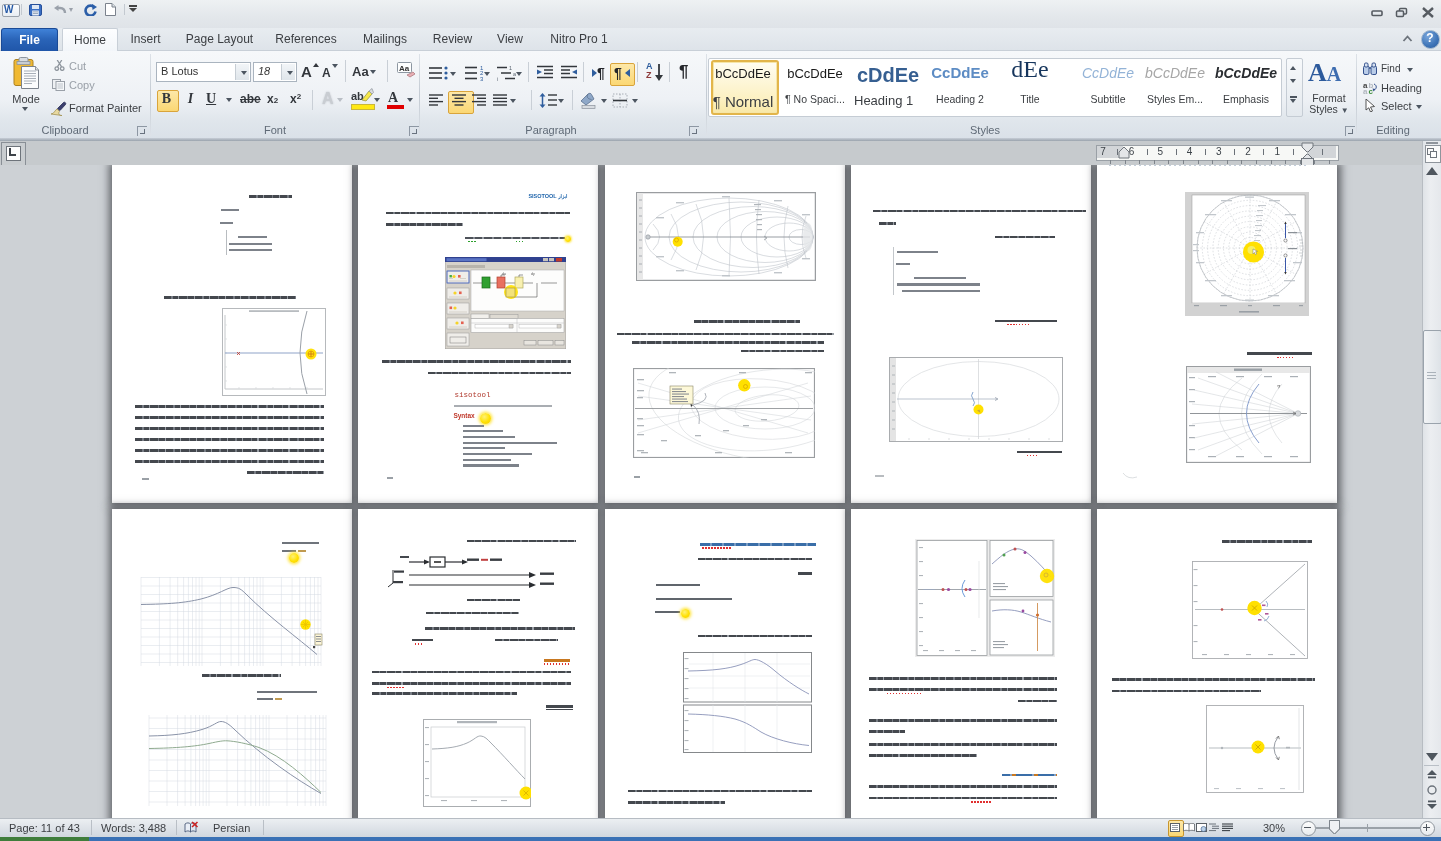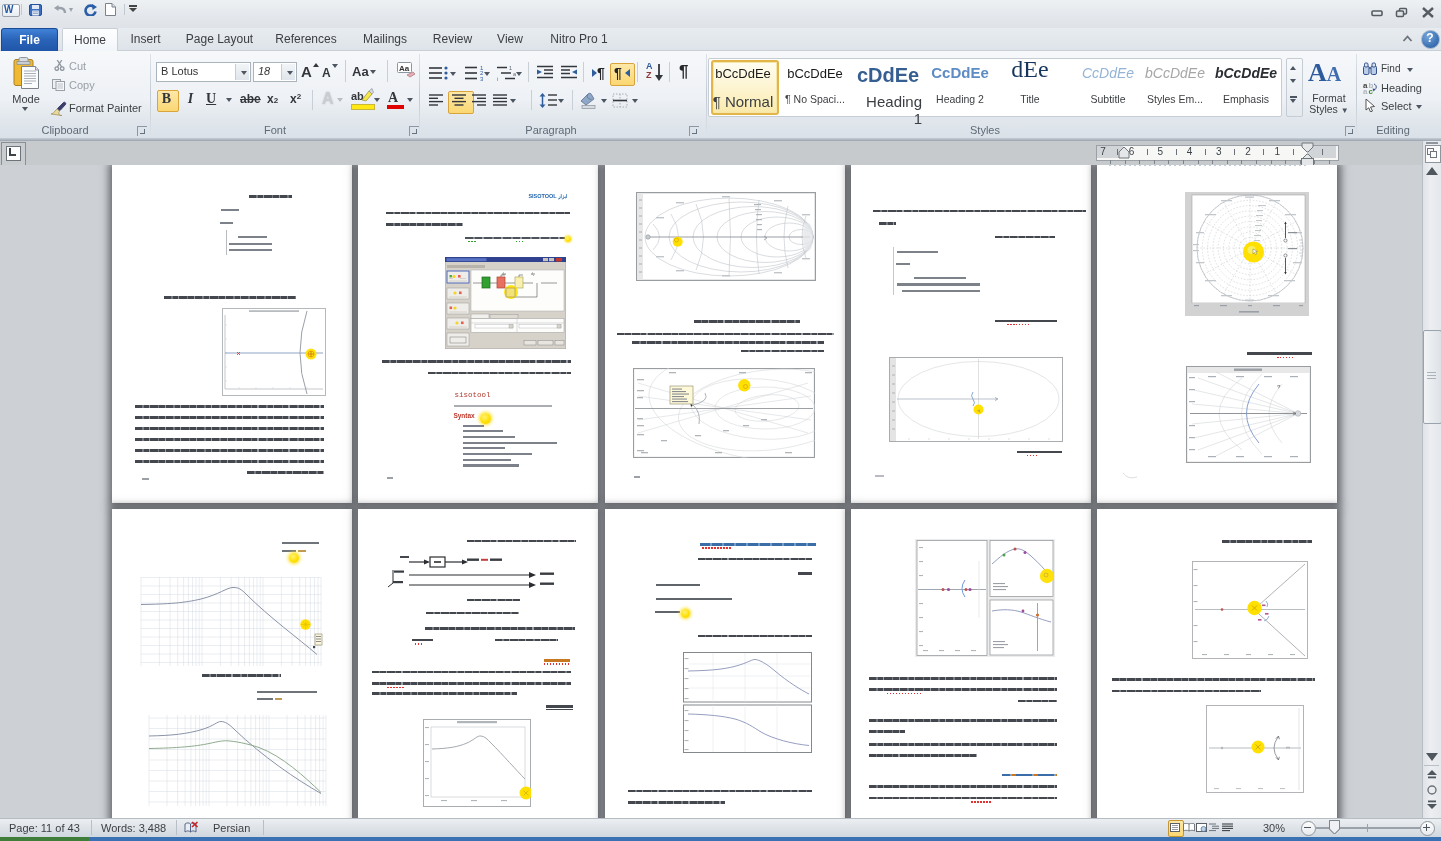--- a/index.html
+++ b/index.html
@@ -353,21 +353,21 @@
 <div class="vsep" style="left:706px;"></div>
 <div id="stylesgrp">
  <div class="abs" style="left:708px;top:58px;width:572px;height:57px;background:#fff;border:1px solid #c5ccd4;border-radius:2px;"></div>
 
  <div class="abs" style="left:711px;top:60px;width:64px;height:51px;background:linear-gradient(#fffdf2,#fcf0c0 75%,#f8e8a8);border:2px solid #e2b54b;border-radius:3px;box-shadow:inset 0 0 0 1px #f6e6a8;"></div>
  <div class="abs" style="left:712px;top:66px;width:62px;text-align:center;font-size:13px;color:#1a1a1a;">bCcDdEe</div>
  <div class="abs" style="left:712px;top:93px;width:62px;text-align:center;font-size:15px;color:#3b3e42;">¶ Normal</div>
  <div class="abs" style="left:781px;top:66px;width:68px;text-align:center;font-size:13px;color:#1a1a1a;">bCcDdEe</div>
  <div class="abs" style="left:781px;top:93px;width:68px;text-align:center;font-size:10.5px;color:#3b3e42;">¶ No Spaci...</div>
  <div class="abs" style="left:854px;top:64px;width:68px;text-align:center;font-size:20px;font-weight:bold;color:#365f91;">cDdEe</div>
- <div class="abs" style="left:854px;top:93px;width:68px;text-align:right;font-size:15px;color:#3b3e42;">Heading 1</div>
+ <div class="abs" style="left:854px;top:93px;width:68px;text-align:left;font-size:13px;color:#3b3e42;">Heading 1</div>
  <div class="abs" style="left:926px;top:64px;width:68px;text-align:center;font-size:15px;font-weight:bold;color:#5d8cc4;">CcDdEe</div>
  <div class="abs" style="left:926px;top:93px;width:68px;text-align:center;font-size:10.5px;color:#3b3e42;">Heading 2</div>
  <div class="abs" style="left:996px;top:56px;width:68px;text-align:center;font-size:24px;color:#17365d;font-family:'Liberation Serif',serif;">dEe</div>
  <div class="abs" style="left:996px;top:93px;width:68px;text-align:center;font-size:10.5px;color:#3b3e42;">Title</div>
  <div class="abs" style="left:1074px;top:65px;width:68px;text-align:center;font-size:14px;font-style:italic;color:#93b3d7;">CcDdEe</div>
  <div class="abs" style="left:1074px;top:93px;width:68px;text-align:center;font-size:10.5px;color:#3b3e42;">Subtitle</div>
  <div class="abs" style="left:1141px;top:65px;width:68px;text-align:center;font-size:14px;font-style:italic;color:#a6a6a6;">bCcDdEe</div>
  <div class="abs" style="left:1141px;top:93px;width:68px;text-align:center;font-size:10.5px;color:#3b3e42;">Styles Em...</div>
  <div class="abs" style="left:1212px;top:65px;width:68px;text-align:center;font-size:14px;font-weight:bold;font-style:italic;color:#2a2d31;">bCcDdEe</div>
  <div class="abs" style="left:1212px;top:93px;width:68px;text-align:center;font-size:10.5px;color:#3b3e42;">Emphasis</div>

